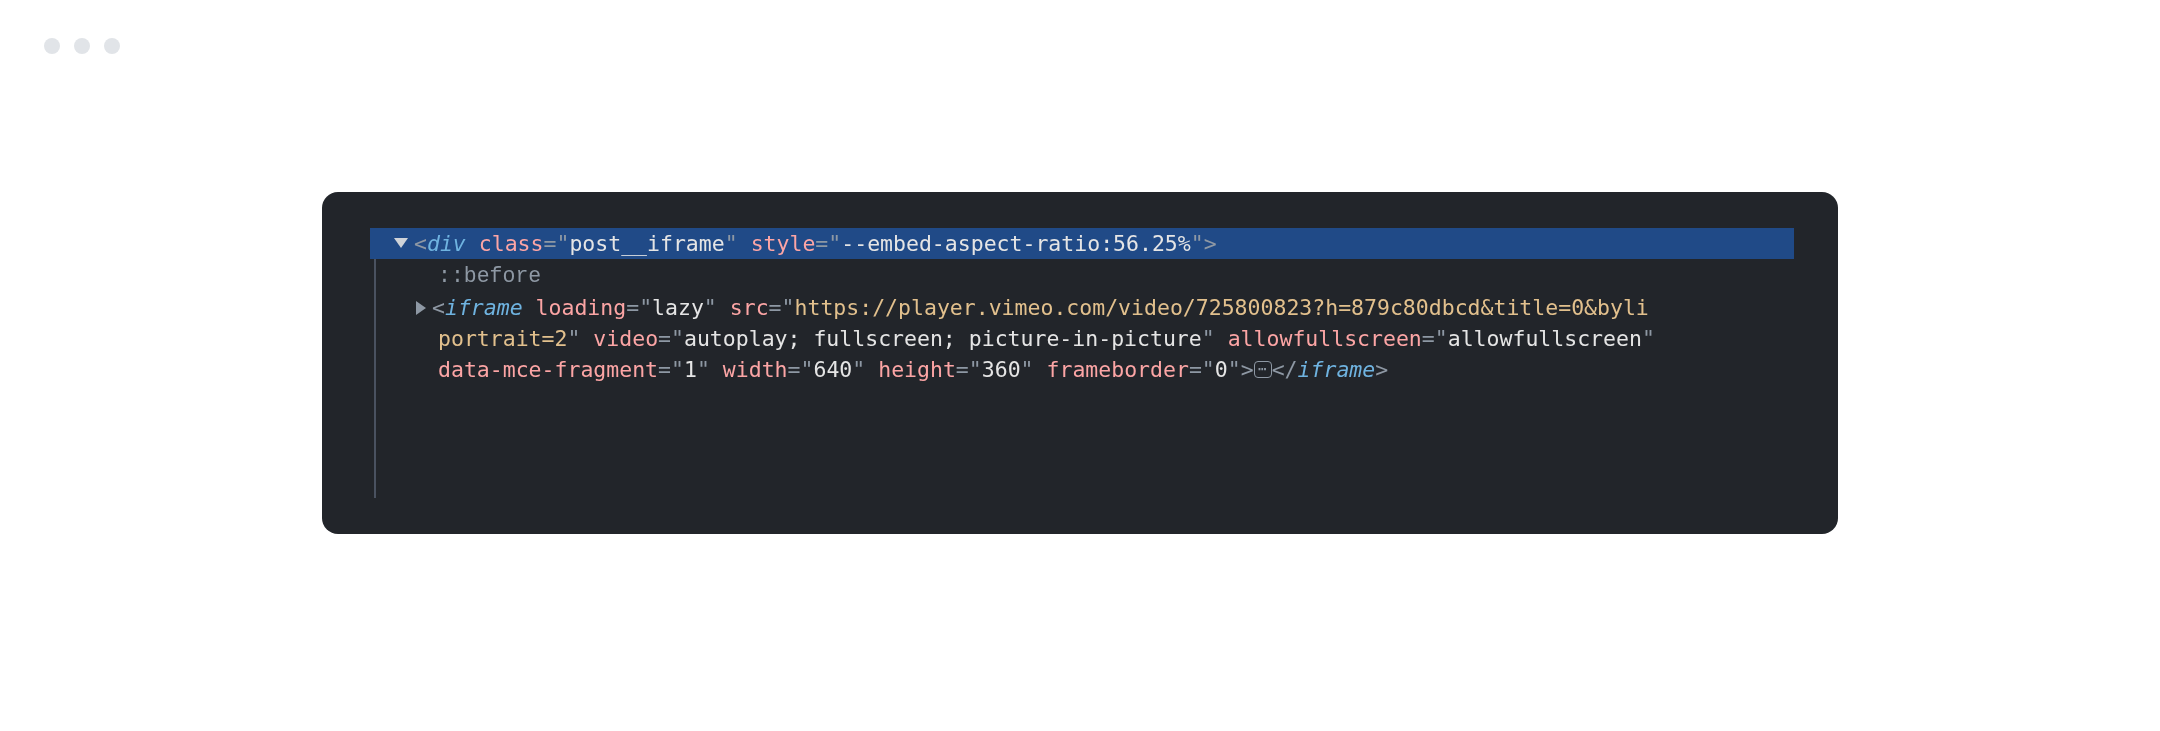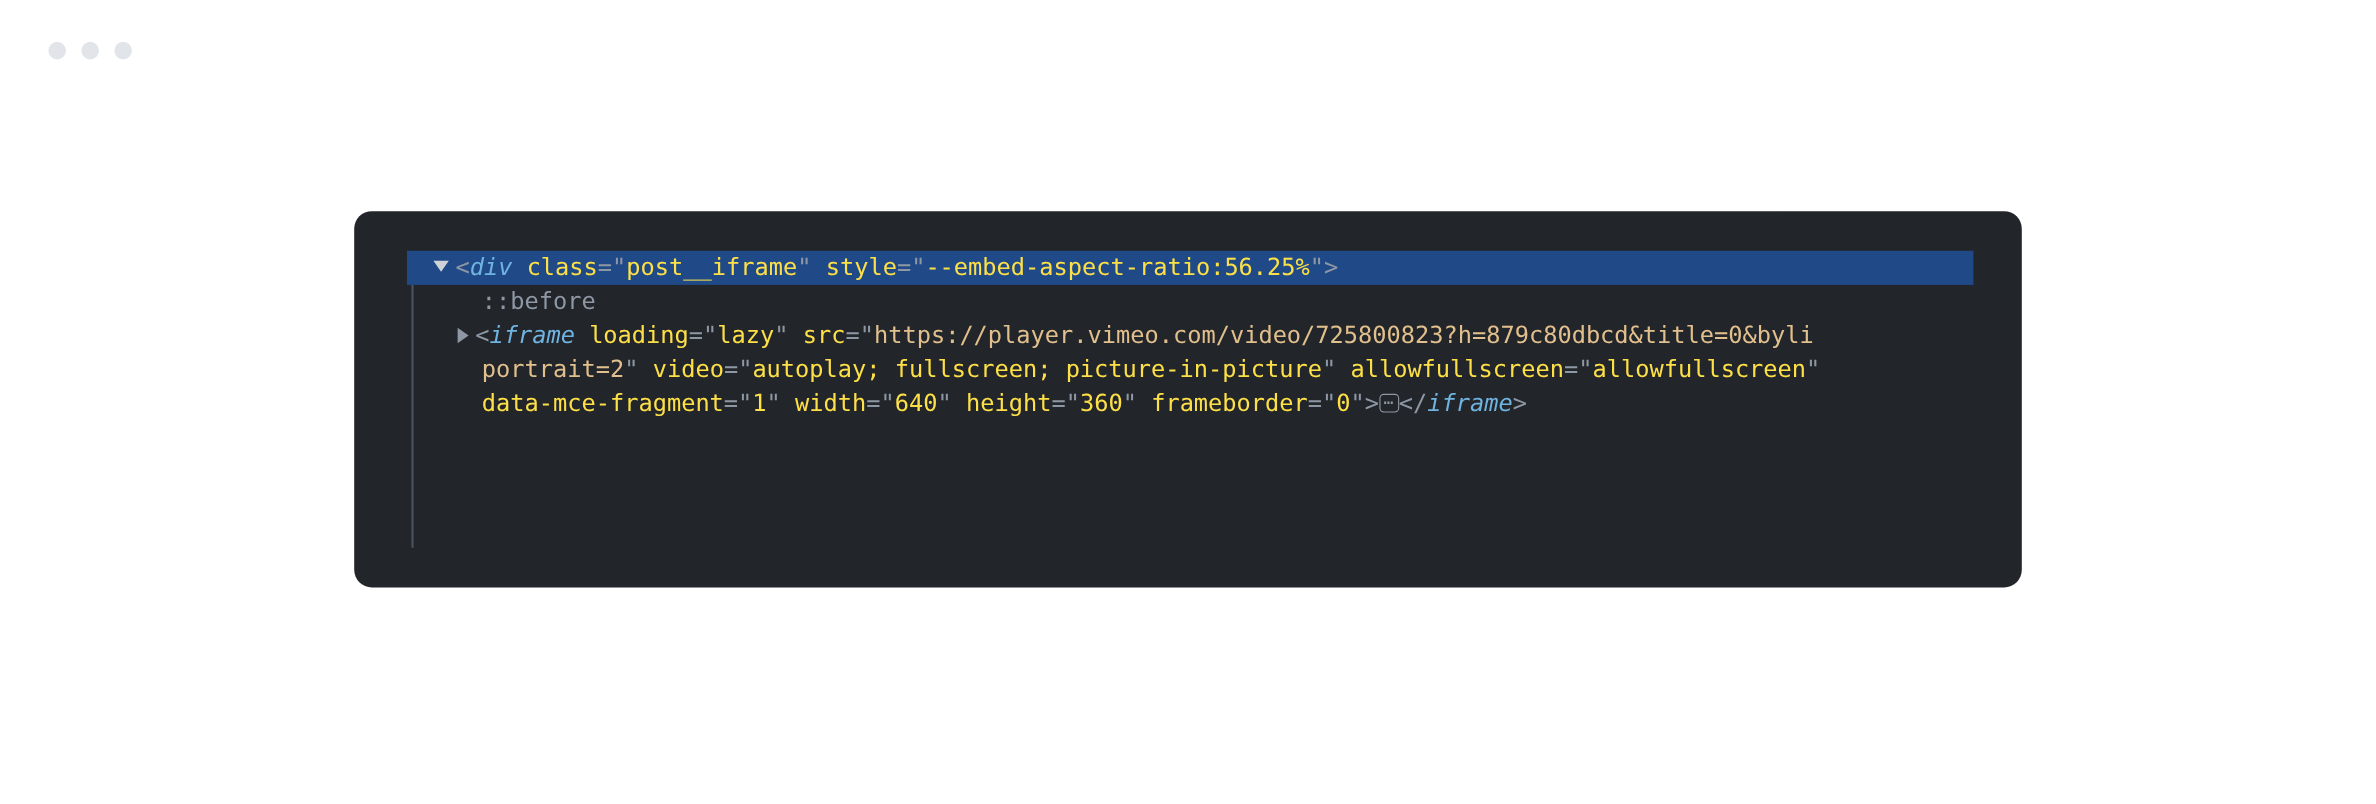--- a/index.html
+++ b/index.html
@@ -81,24 +81,24 @@
     bottom: 36px;
     width: 2px;
     background: #4a5260;
   }
   .child-block {
     padding-left: 72px;
     position: relative;
   }
   .punct { color: #8e98a4; }
   .tag   { color: #6fb3e0; font-style: italic; }
-  .attr  { color: #fde047; }
-  .str   { color: #fde047; }
+  .attr  { color: #fca5a5; }
+  .str   { color: #e5e5e5; }
   .url   { color: #e2c08d; text-decoration-color: #8a7450; }
-  .pseudo{ color: #8e98a4; }
+  .pseudo{ color: #8e98a4; font-family: Liberation Mono, monospace; }
   .ellipsis-badge {
     display: inline-flex;
     align-items: center;
     justify-content: center;
     border: 1px solid #8e98a4;
     border-radius: 4px;
     padding: 0 3px;
     height: 17px;
     font-size: 15px;
     line-height: 12px;

